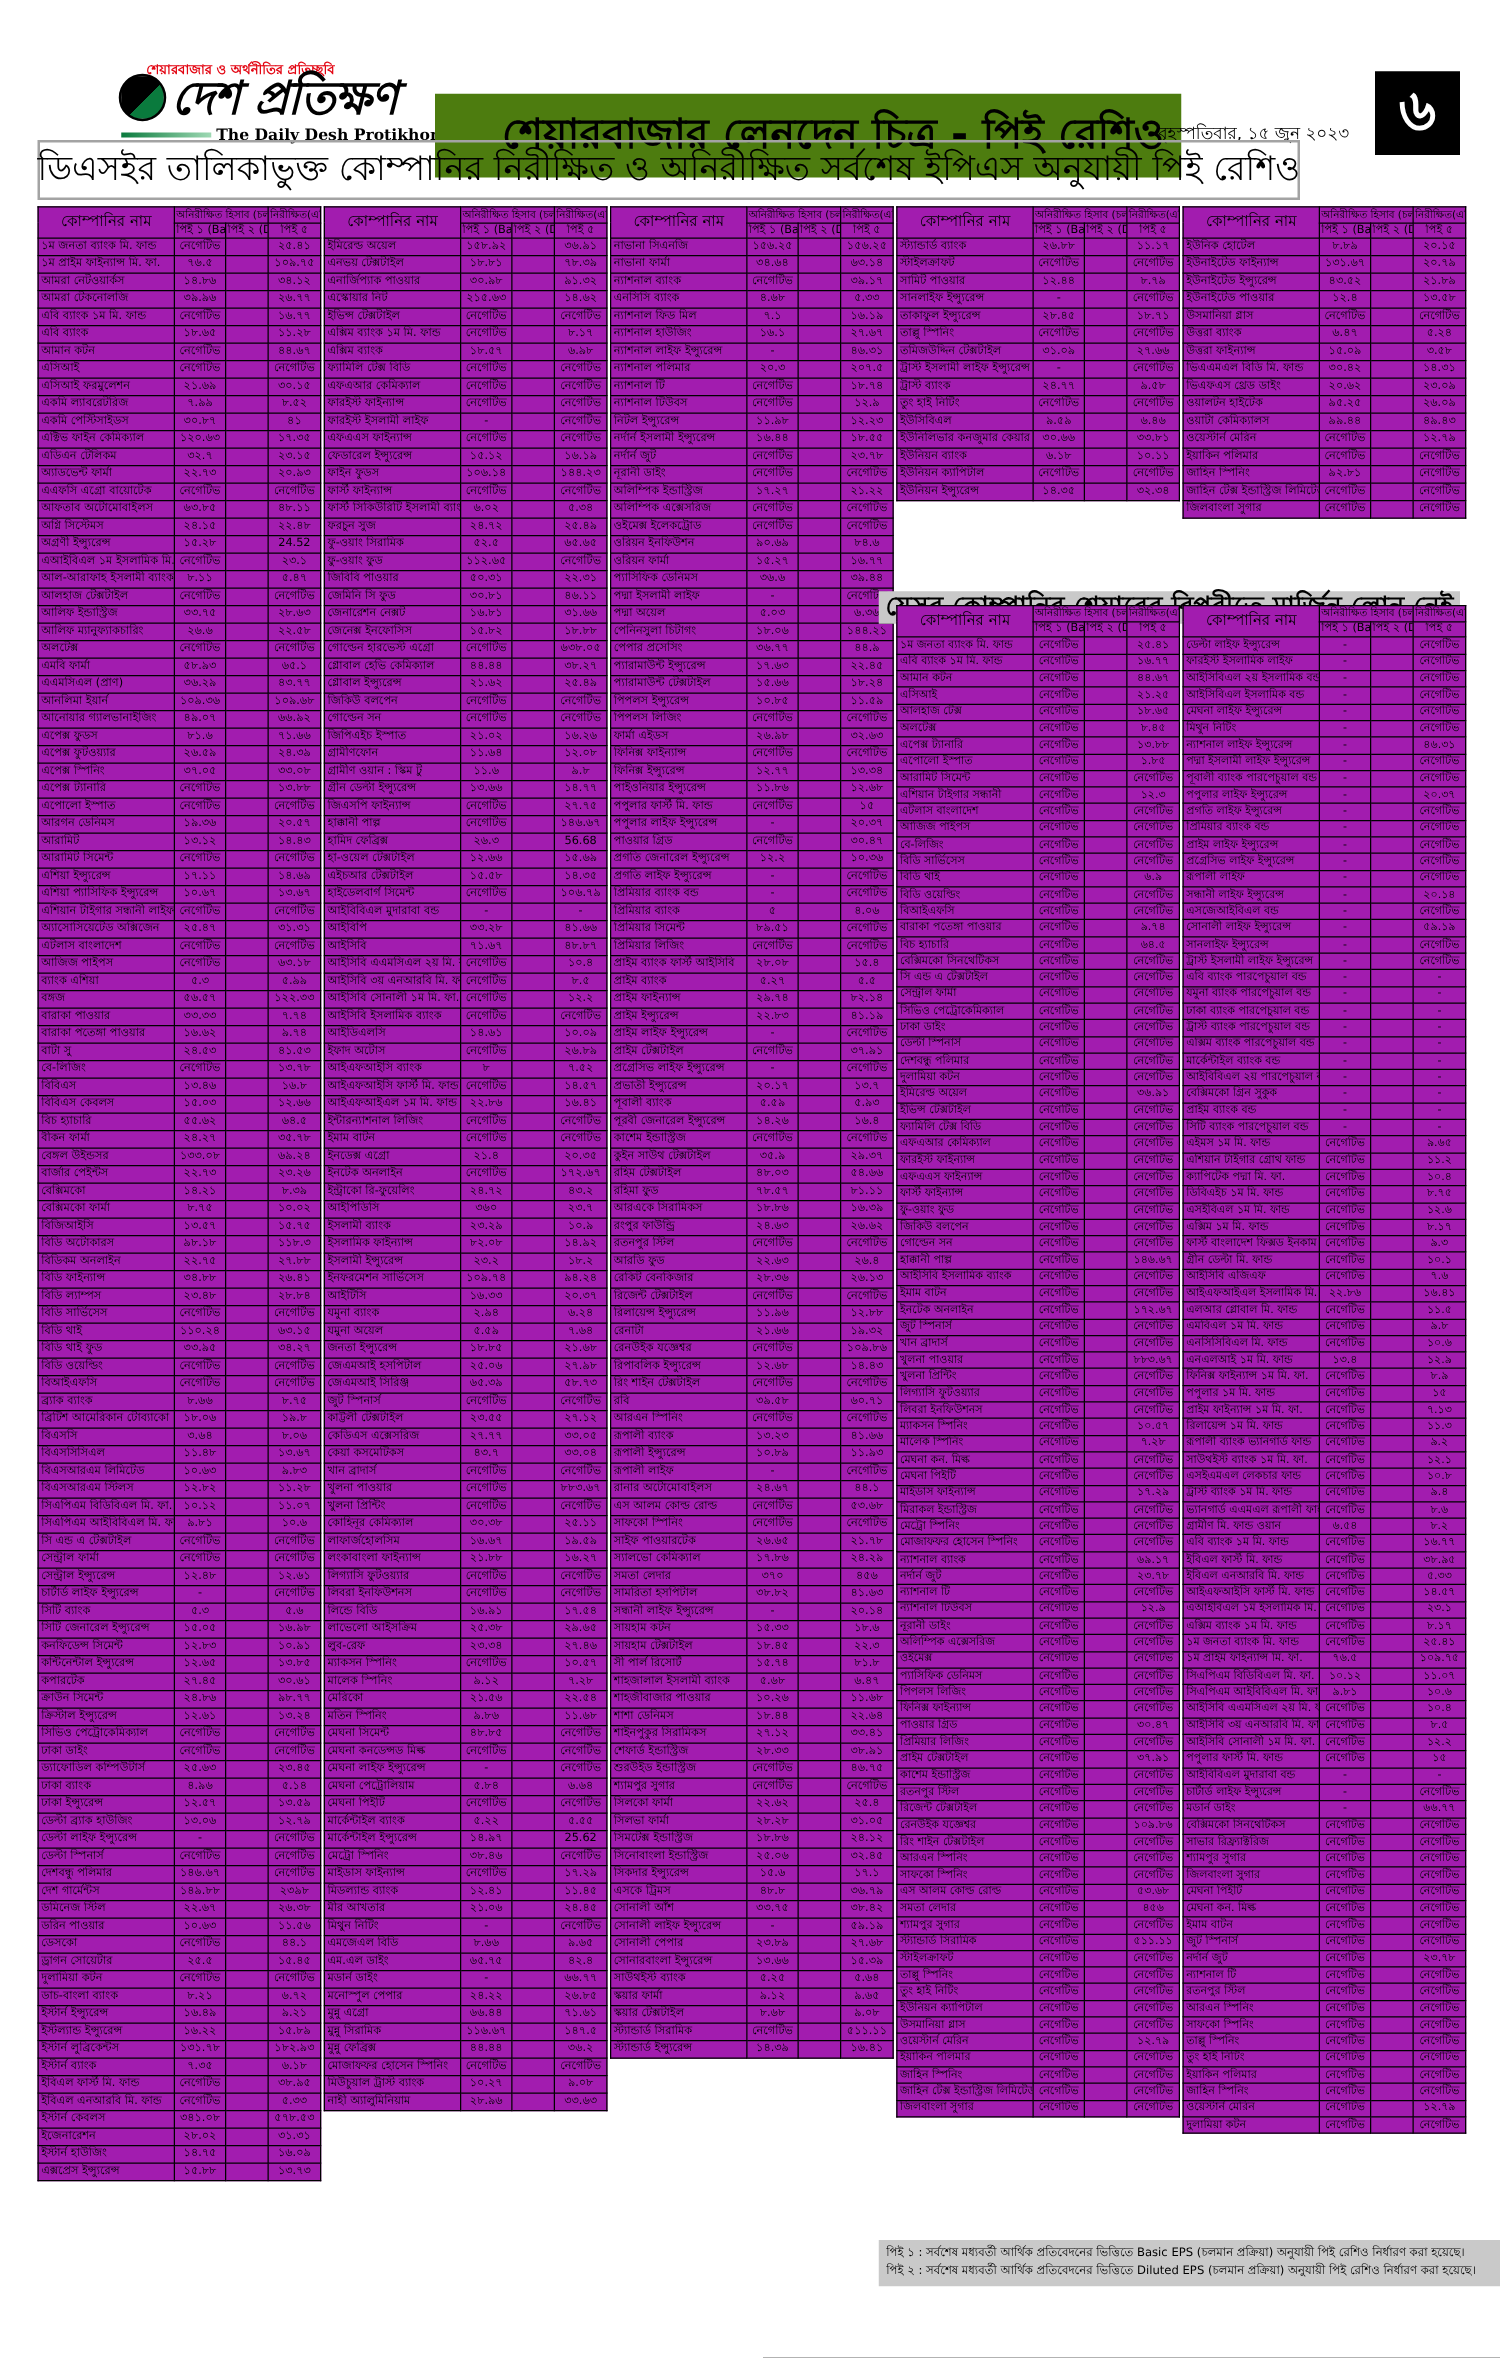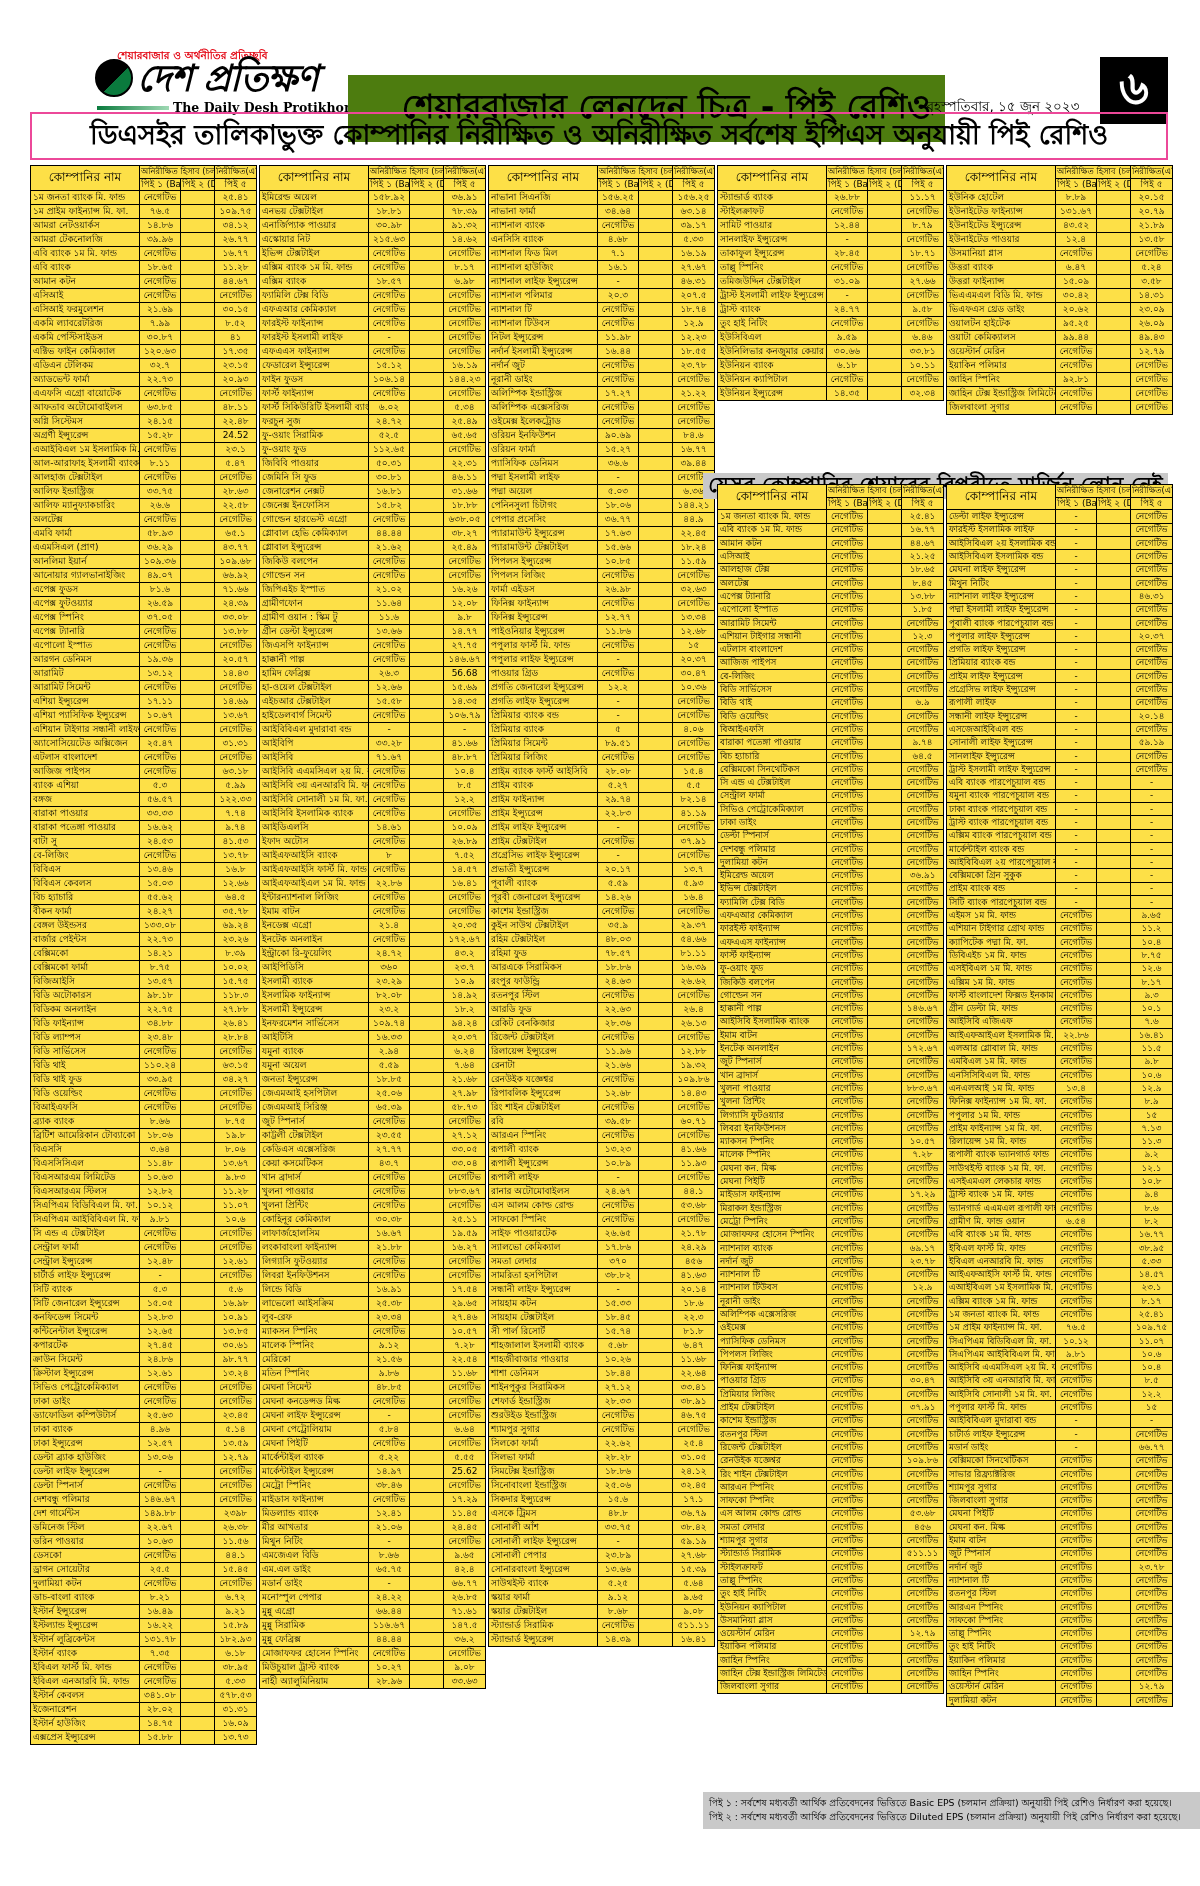--- a/index.html
+++ b/index.html
@@ -15,24 +15,24 @@
   .logo .lbottom{position:absolute;left:2px;top:52px;width:256px;display:flex;align-items:center;}
   .logo .gline{height:4px;flex:1 1 auto;background:linear-gradient(to right,#0a7a3d,#9fd9b4);}
   .logo .lsub{font-family:"DejaVu Serif","Liberation Serif",serif;font-size:12.5px;font-weight:bold;
               white-space:nowrap;margin-left:4px;}
   .pagetitle{position:absolute;left:348px;top:75px;width:557px;height:67px;background:#4d7c0f;
              display:flex;align-items:center;justify-content:center;font-size:33px;font-weight:bold;white-space:nowrap;padding-left:40px;}
   .dateline{position:absolute;left:912px;top:96px;width:182px;text-align:center;font-size:13.5px;}
   .pagenum{position:absolute;left:1100px;top:57px;width:68px;height:67px;background:#000;color:#fff;
            display:flex;align-items:center;justify-content:center;font-size:46px;font-weight:bold;}
   
-  .headline{position:absolute;left:30px;top:112px;width:1138px;height:48px;border:2px solid #ec4899;
-            display:flex;align-items:center;justify-content:center;font-size:27px;font-weight:bold;white-space:nowrap;box-sizing:border-box;}
+  .headline{position:absolute;left:30px;top:112px;width:1010px;height:48px;border:2px solid #a3a3a3;
+            display:flex;align-items:center;justify-content:center;font-size:27px;font-weight:normal;white-space:nowrap;box-sizing:border-box;}
   
-  table.pe{border-collapse:collapse;table-layout:fixed;position:absolute;background:#fde047;}
+  table.pe{border-collapse:collapse;table-layout:fixed;position:absolute;background:#a21caf;}
   table.pe th,table.pe td{border:1px solid #000;overflow:hidden;white-space:nowrap;padding:0 2px;box-sizing:border-box;}
   table.pe th{font-weight:normal;text-align:center;padding:1px 1px;}
   th.co{font-size:12px;font-weight:bold;}
   th.grp{font-size:8.3px;line-height:1.15;white-space:pre-line;}
   th.pel{font-size:9px;line-height:1.1;white-space:pre-line;}
   table.pe td{height:14px;font-size:9px;line-height:1;}
   table.pe td.nm{text-align:left;}
   table.pe td.v{text-align:center;}
   table.pe.mg td{height:13.3px;font-size:8.8px;}
   .t1{left:30px;top:165px;width:226px;}

